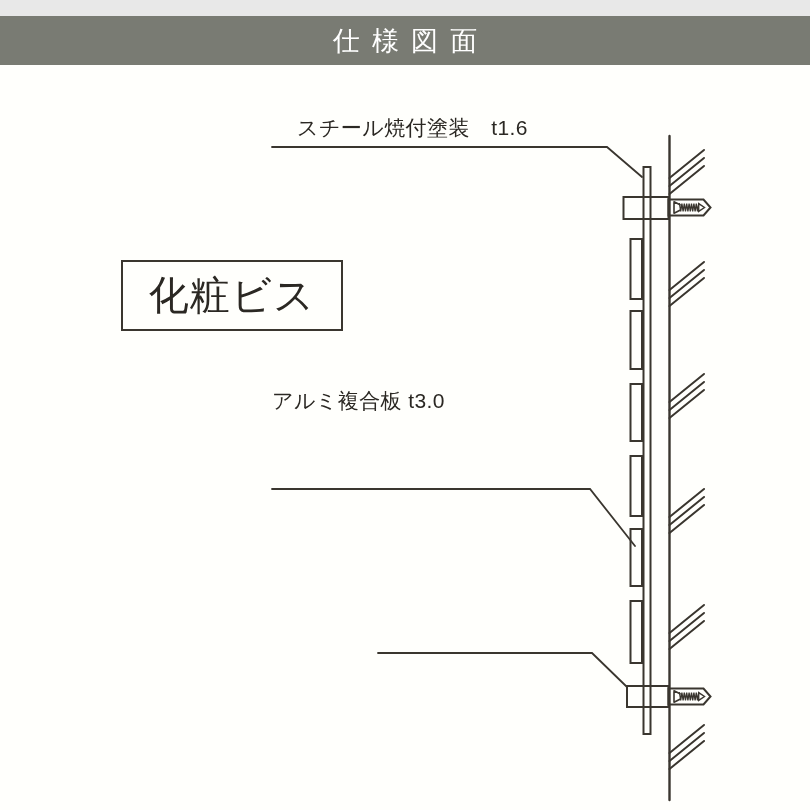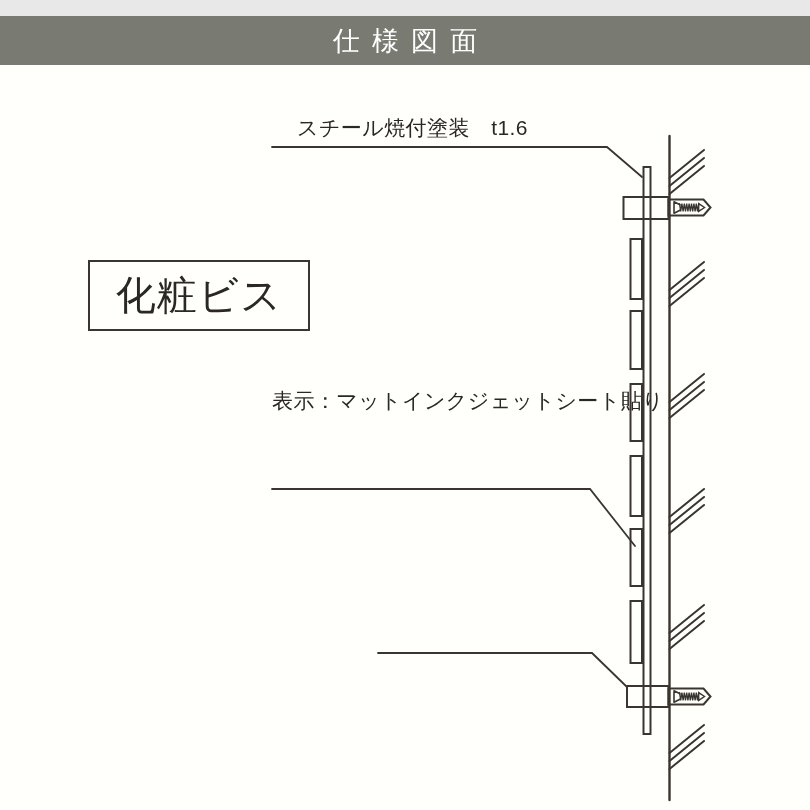--- a/index.html
+++ b/index.html
@@ -36,21 +36,21 @@
   .label-steel{left:297px;top:99px;}
   .label-screwfix{left:399px;top:601px;}
   .label-block{position:absolute;left:272px;top:367px;}
   .label-block div{
     font-size:21px;
     line-height:35.5px;
     white-space:nowrap;
     letter-spacing:0.02em;
   }
   .screw-box{
-    position:absolute;left:88px;top:244px;
+    position:absolute;left:121px;top:244px;
     width:222px;height:71px;
     border:2px solid var(--line,#3a362f);
     box-sizing:border-box;
     background:var(--page-bg,#fffffc);
     display:flex;align-items:center;justify-content:center;
   }
   .screw-box span{
     font-size:40px;
     letter-spacing:0.03em;
   }
@@ -132,17 +132,17 @@
     </g>
   </svg>
 
   <div class="label label-steel">スチール焼付塗装　t1.6</div>
 
   <div class="screw-box">
     <span>化粧ビス</span>
   </div>
 
   <div class="label-block">
-    <div>表示：マットインクジェットシート貼り</div>
+    <div>アルミ複合板 t3.0</div>
   </div>
 
 
 </div>
 
 </body></html>

